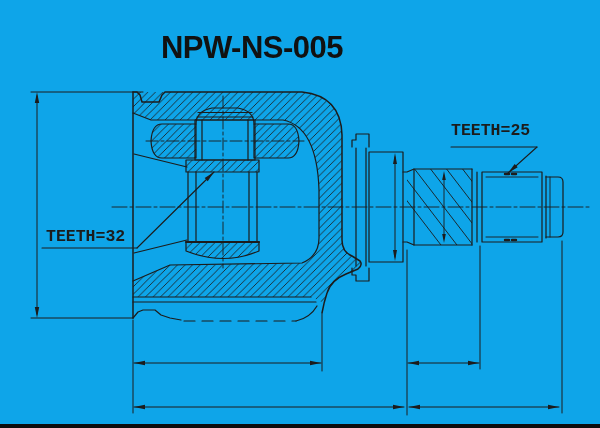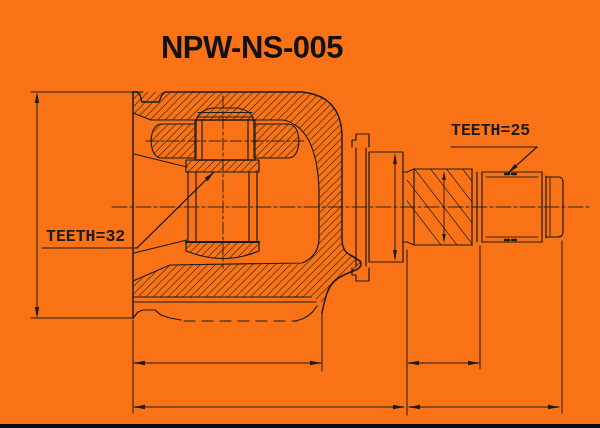--- a/index.html
+++ b/index.html
@@ -1,16 +1,16 @@
 <!DOCTYPE html>
 <html><head>
 <meta charset="utf-8">
 <style>
   html,body{margin:0;padding:0;background:#e8e8e8;}
-  #stage{position:relative;width:600px;height:428px;background:#f97316;overflow:hidden;
+  #stage{position:relative;width:600px;height:428px;background:#0ea5e9;overflow:hidden;
          font-family:"Liberation Sans",sans-serif;text-decoration:underline;}
   svg{display:block;}
   text{user-select:none;}
   .title-text{font-family:"Liberation Sans",sans-serif;font-weight:bold;font-size:31px;letter-spacing:-.5px;}
   .dim-label{font-family:"Liberation Mono","DejaVu Sans Mono",monospace;font-size:16.5px;font-weight:bold;letter-spacing:0px;}
 </style>
 </head>
 <body>
 
 <div id="stage">

